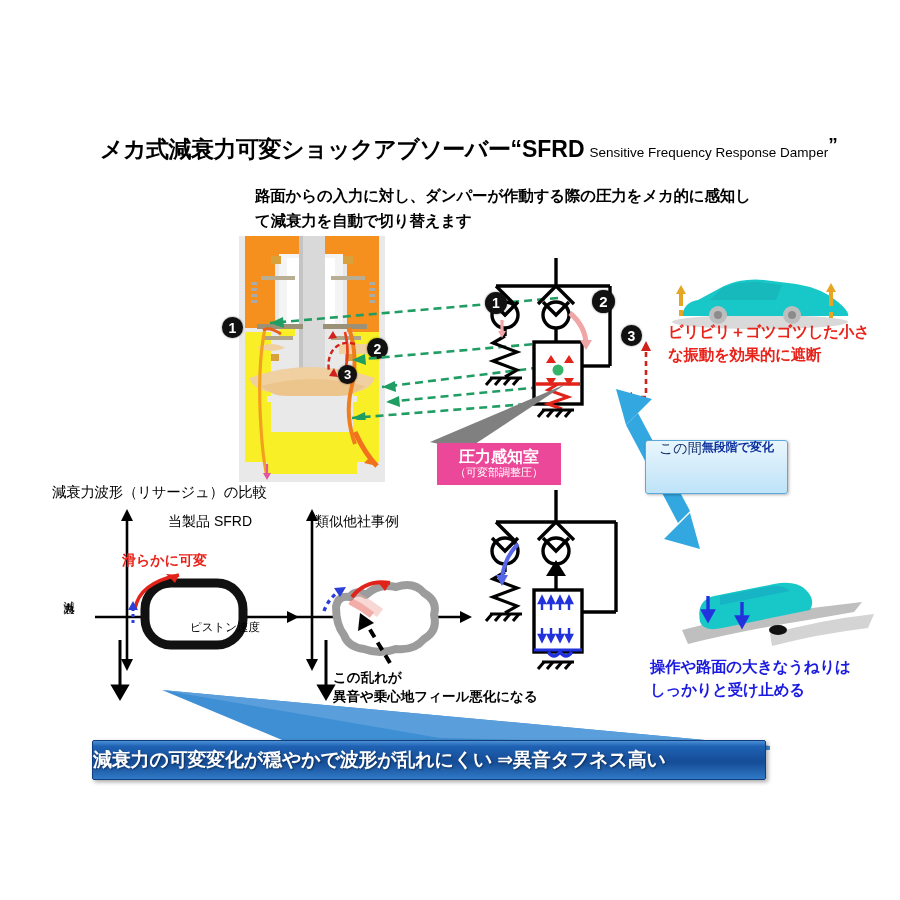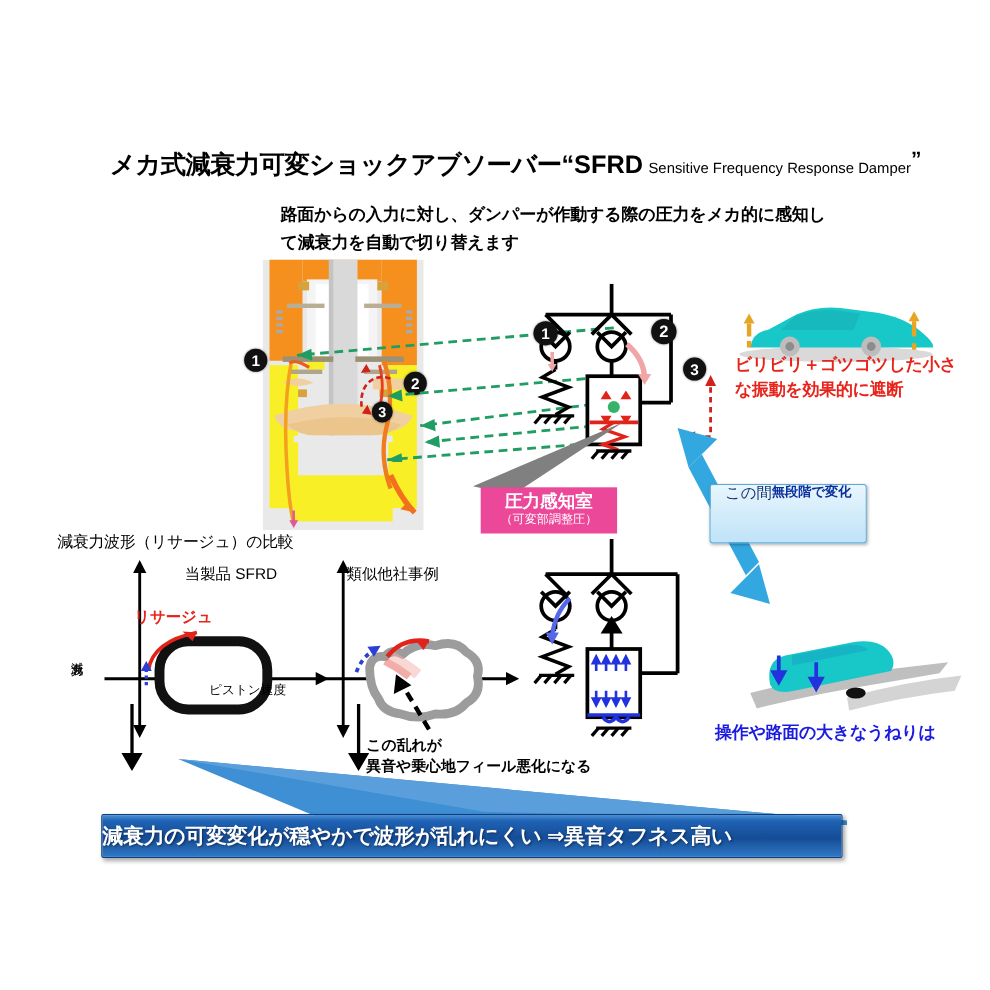--- a/index.html
+++ b/index.html
@@ -381,20 +381,21 @@
     <g stroke="#2233dd" stroke-width="3.4" fill="#2233dd">
       <path d="M48 18 v20"></path>
         <path d="M48 42 l-5 -9 h10 z"></path>
       <path d="M82 24 v20"></path>
         <path d="M82 48 l-5 -9 h10 z"></path>
     </g>
   </svg>
 
   <div class="abs" id="cap-blue">
     <div>操作や路面の大きなうねりは</div>
+    <div>しっかりと受け止める</div>
   </div>
 
   <div class="abs" id="liss-title">減衰力波形（リサージュ）の比較</div>
 
   <svg class="abs" style="left:85px;top:505px;width:215px;height:170px;">
 
     <g stroke="#000" stroke-width="2.6" fill="none">
       <path d="M42 14 V158"></path>
       <path d="M10 112 H208"></path>
     </g>
@@ -404,21 +405,21 @@
 
     <rect x="60" y="78" width="98" height="62" rx="26" ry="26" stroke="#111" stroke-width="9" fill="#fff"></rect>
 
     <path d="M50 104 q4 -26 44 -34" stroke="#e2231a" stroke-width="3.4" fill="none"></path>
     <path d="M94 70 l-13 -1 l9 9 z" fill="#e2231a"></path>
 
     <path d="M48 118 v-16" stroke="#2b3fd8" stroke-width="3" fill="none" stroke-dasharray="3 3"></path>
     <path d="M48 96 l-5 9 h10 z" fill="#2b3fd8"></path>
   </svg>
   <div class="abs chart-name" id="name-left">当製品  SFRD</div>
-  <div class="abs" id="smooth-lab">リサージュ</div>
+  <div class="abs" id="smooth-lab">滑らかに可変</div>
   <div class="abs" id="lab-gensui">減衰力</div>
   <div class="abs" id="lab-piston">ピストン速度</div>
 
   <svg class="abs" style="left:290px;top:505px;width:195px;height:170px;">
     <g stroke="#000" stroke-width="2.6" fill="none">
       <path d="M22 14 V158"></path>
       <path d="M6 112 H176"></path>
     </g>
     <path d="M22 4 l-6 12 h12 z" fill="#000"></path>
     <path d="M22 166 l-6 -12 h12 z" fill="#000"></path>

